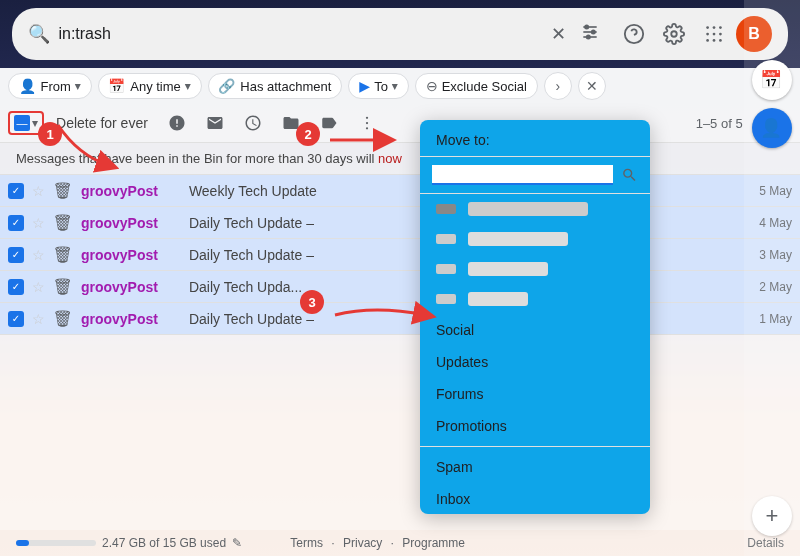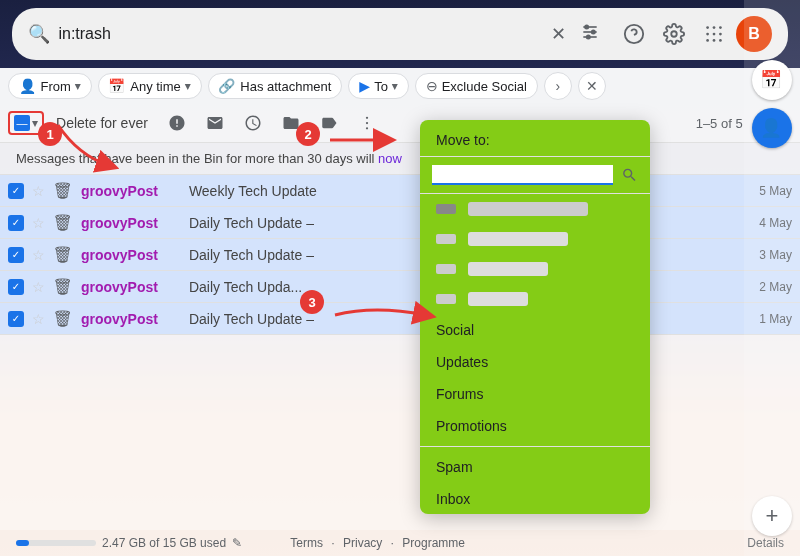--- a/index.html
+++ b/index.html
@@ -206,21 +206,21 @@
     .info-banner {
       background: rgba(255,255,255,0.92);
       padding: 8px 16px;
       font-size: 13px;
       color: #444;
       flex-shrink: 0;
       border-bottom: 1px solid #e0e0e0;
     }
 
     .info-banner a {
-      color: #6d28d9;
+      color: #b91c1c;
       text-decoration: none;
     }
 
     
     .email-list {
       background: rgba(255,255,255,0.92);
       flex: 1;
       overflow-y: auto;
     }
 
@@ -369,21 +369,21 @@
       margin-top: auto;
       margin-bottom: 20px;
       box-shadow: 0 1px 3px rgba(0,0,0,0.2);
     }
 
     
     .move-to-dropdown {
       position: absolute;
       top: 120px;
       left: 420px;
-      background: #84cc16;
+      background: #0ea5e9;
       border-radius: 8px;
       box-shadow: 0 4px 20px rgba(0,0,0,0.25);
       width: 230px;
       z-index: 100;
       overflow: hidden;
     }
 
     .move-to-header {
       padding: 12px 16px 8px;
       font-size: 14px;

